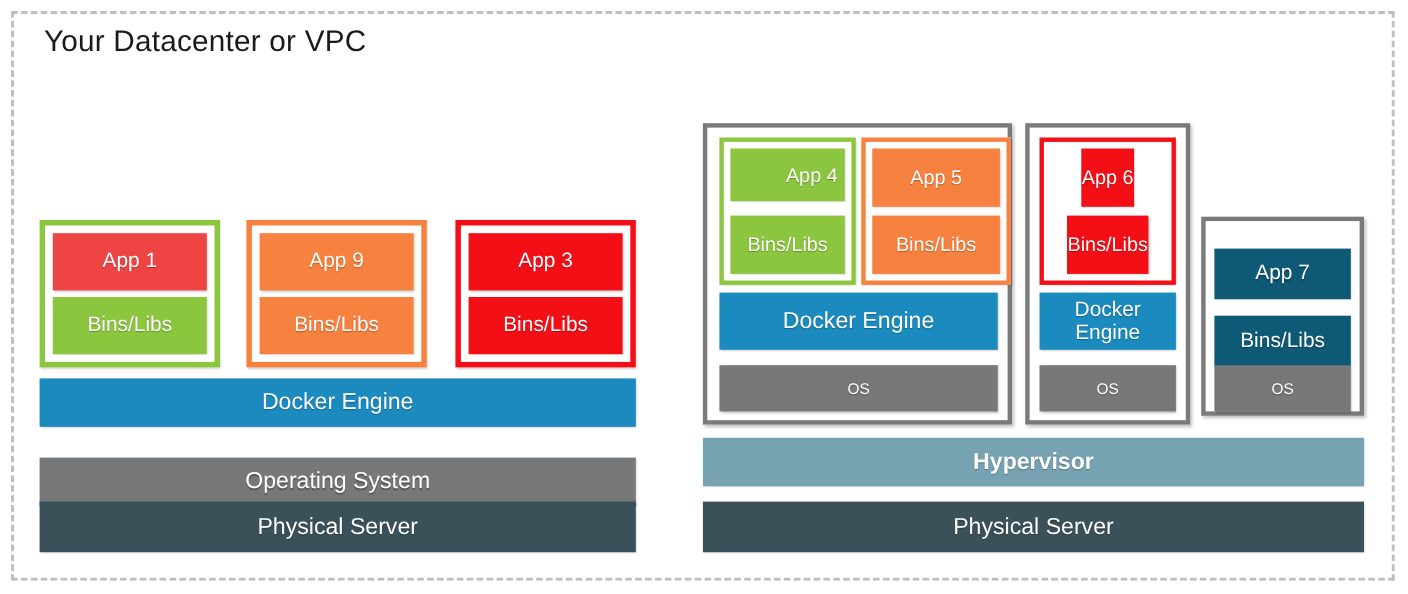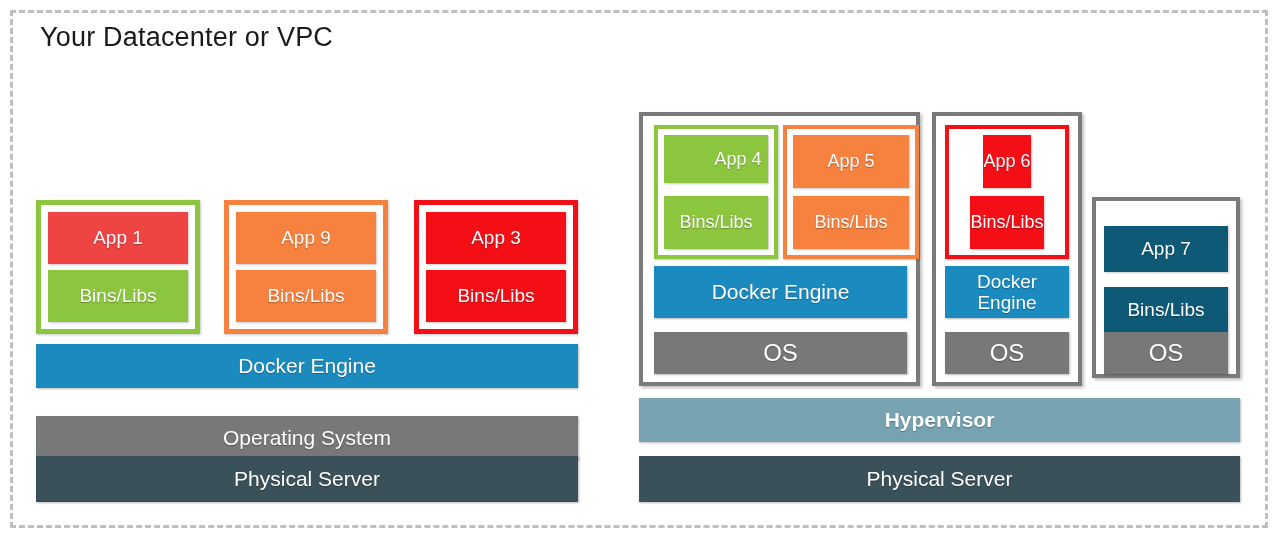--- a/index.html
+++ b/index.html
@@ -48,21 +48,21 @@
     box-sizing: border-box;
     display: flex;
     align-items: center;
     justify-content: center;
     color: #ffffff;
     font-size: 21px;
     text-shadow: 0 1px 1px rgba(0,0,0,0.30);
     white-space: nowrap;
     box-shadow: 1px 1px 2px rgba(0,0,0,0.28);
   }
-  .bar.os    { font-size: 24px; }
+  .bar.os    { font-size: 14px; }
 
   
   .container-card {
     position: absolute;
     box-sizing: border-box;
     background: #ffffff;
     border-style: solid;
     display: flex;
     flex-direction: column;
     justify-content: space-between;

